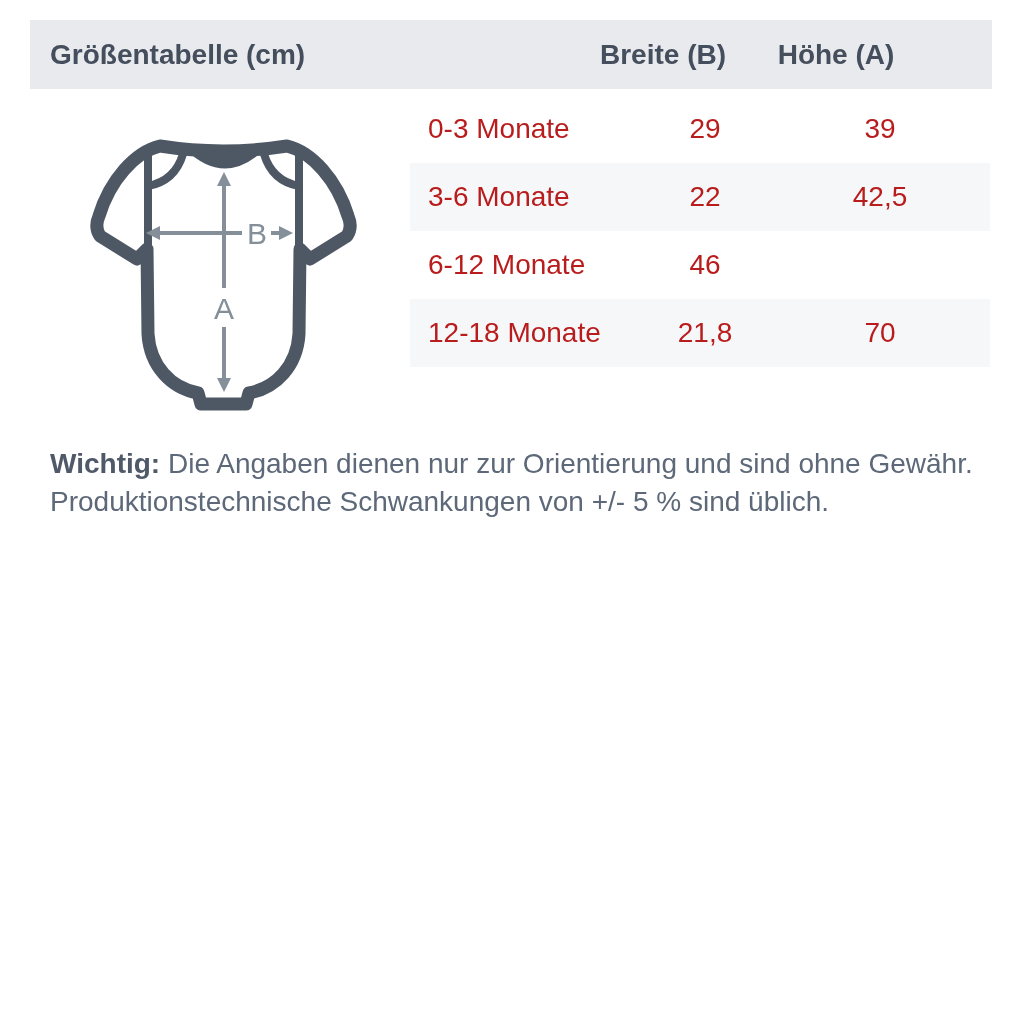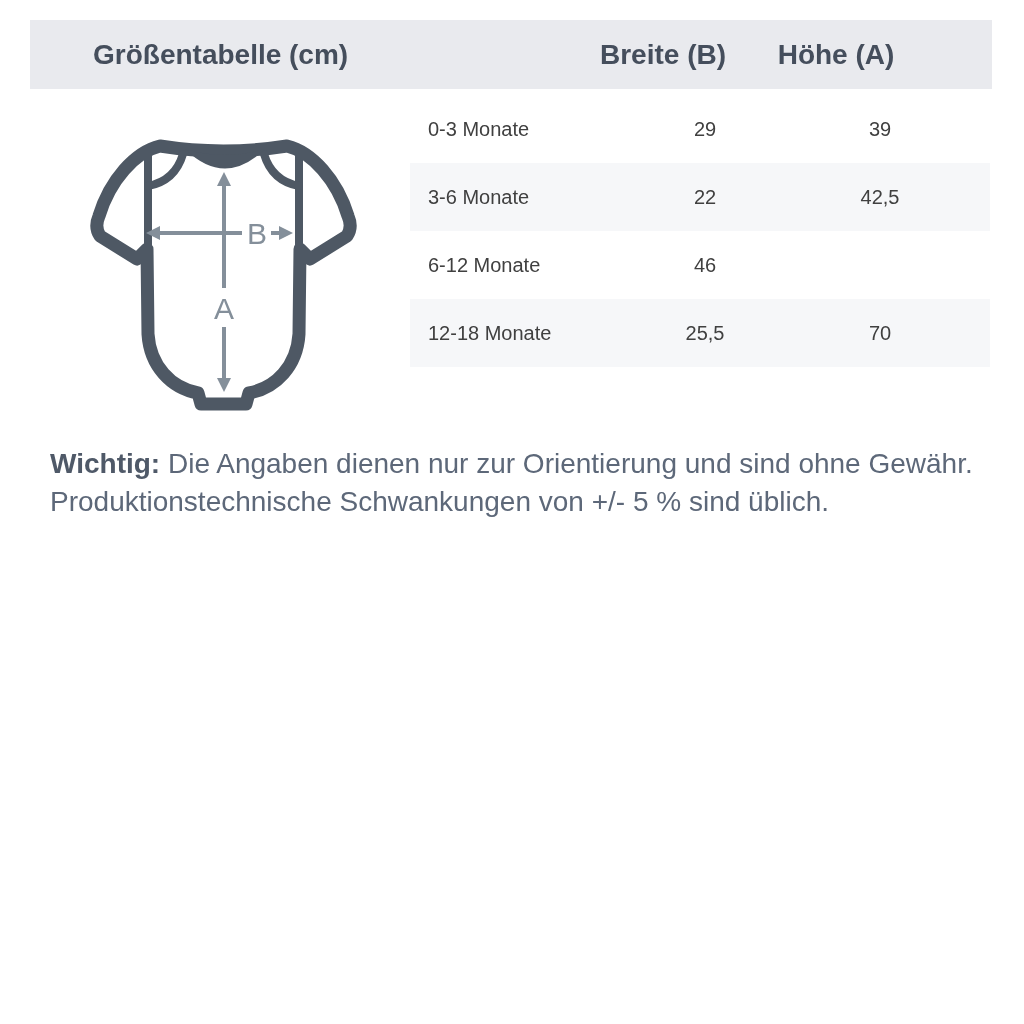--- a/index.html
+++ b/index.html
@@ -8,36 +8,36 @@
 
   .canvas { position: absolute; inset: 0; }
 
   
   .header-band {
     position: absolute; left: 30px; top: 20px; width: 962px; height: 69px;
     background: #e9eaee;
   }
   .title {
     position: absolute; left: 20px; top: 0; height: 55px; line-height: 69px;
-    font-size: 28px; font-weight: bold; color: #454e5c; white-space: nowrap; margin-left: 43px;
+    font-size: 28px; font-weight: bold; color: #454e5c; white-space: nowrap;
   }
   .col-header {
     position: absolute; top: 0; height: 50px; line-height: 69px; width: 160px;
     text-align: center; font-size: 28px; font-weight: bold; color: #454e5c;
     white-space: nowrap;
   }
   .col-breite { left: 553px; }
   .col-hoehe  { left: 726px; }
 
   
   .table-body { position: absolute; left: 410px; top: 95px; width: 580px; }
   .row {
     display: grid; grid-template-columns: 200px 154px 196px;
     height: 68px; align-items: center; padding-left: 18px;
-    font-size: 20px; color: #404040; background: #ffffff;
+    font-size: 28px; color: #b91c1c; background: #ffffff;
   }
   .row.alt { background: #f6f7f9; }
   .cell-b, .cell-a { text-align: center; }
 
   
   .diagram { position: absolute; left: 85px; top: 138px; width: 275px; height: 275px; }
   .diagram text {
     font-family: "Liberation Sans", sans-serif;
     font-size: 30px; fill: #848f9a;
   }
@@ -111,21 +111,21 @@
       <span class="cell cell-label">3-6 Monate</span>
       <span class="cell cell-b">22</span>
       <span class="cell cell-a">42,5</span>
     </div>
       <div class="row">
       <span class="cell cell-label">6-12 Monate</span>
       <span class="cell cell-a">46</span>
     </div>
       <div class="row alt">
       <span class="cell cell-label">12-18 Monate</span>
-      <span class="cell cell-b">25,5</span>
+      <span class="cell cell-b">21,8</span>
       <span class="cell cell-a">70</span>
     </div>
     </div>
 
   <div class="note">
     <div class="note-line"><b>Wichtig:</b><span> Die Angaben dienen nur zur Orientierung und sind ohne Gewähr.</span></div>
     <div class="note-line">Produktionstechnische Schwankungen von +/- 5 % sind üblich.</div>
   </div>
 
 </div>

